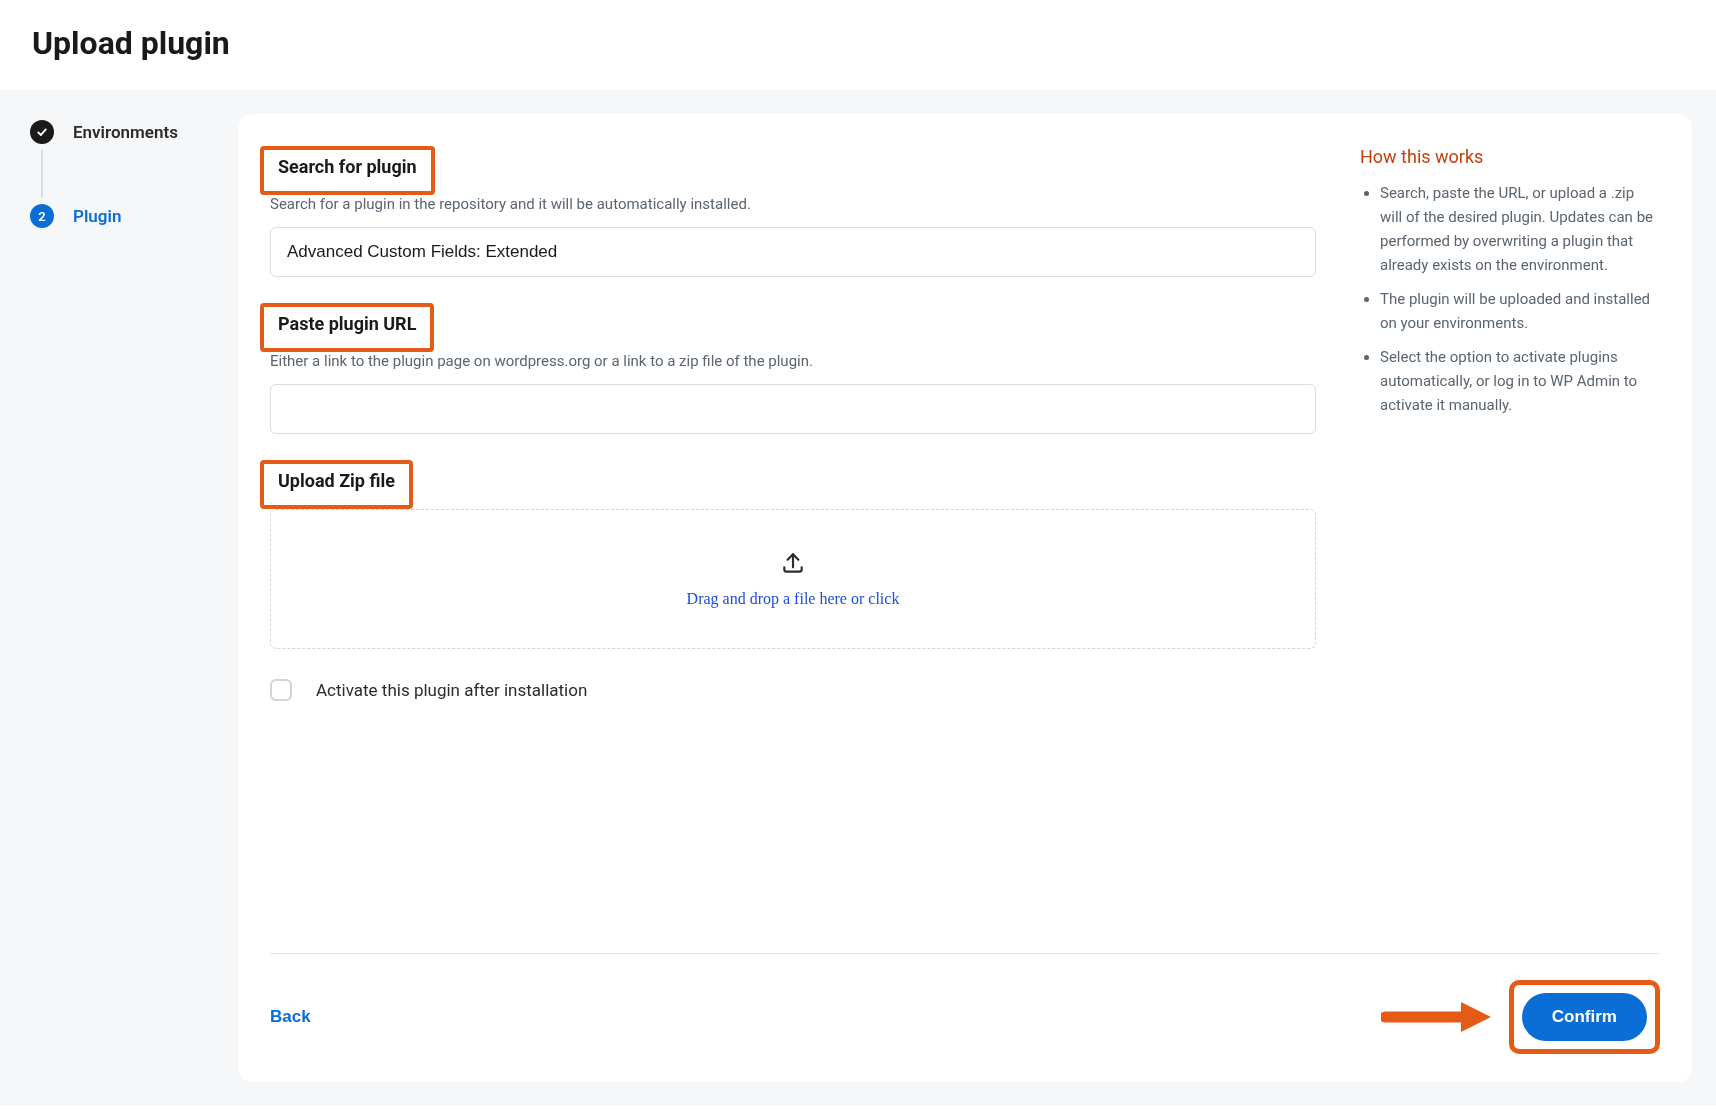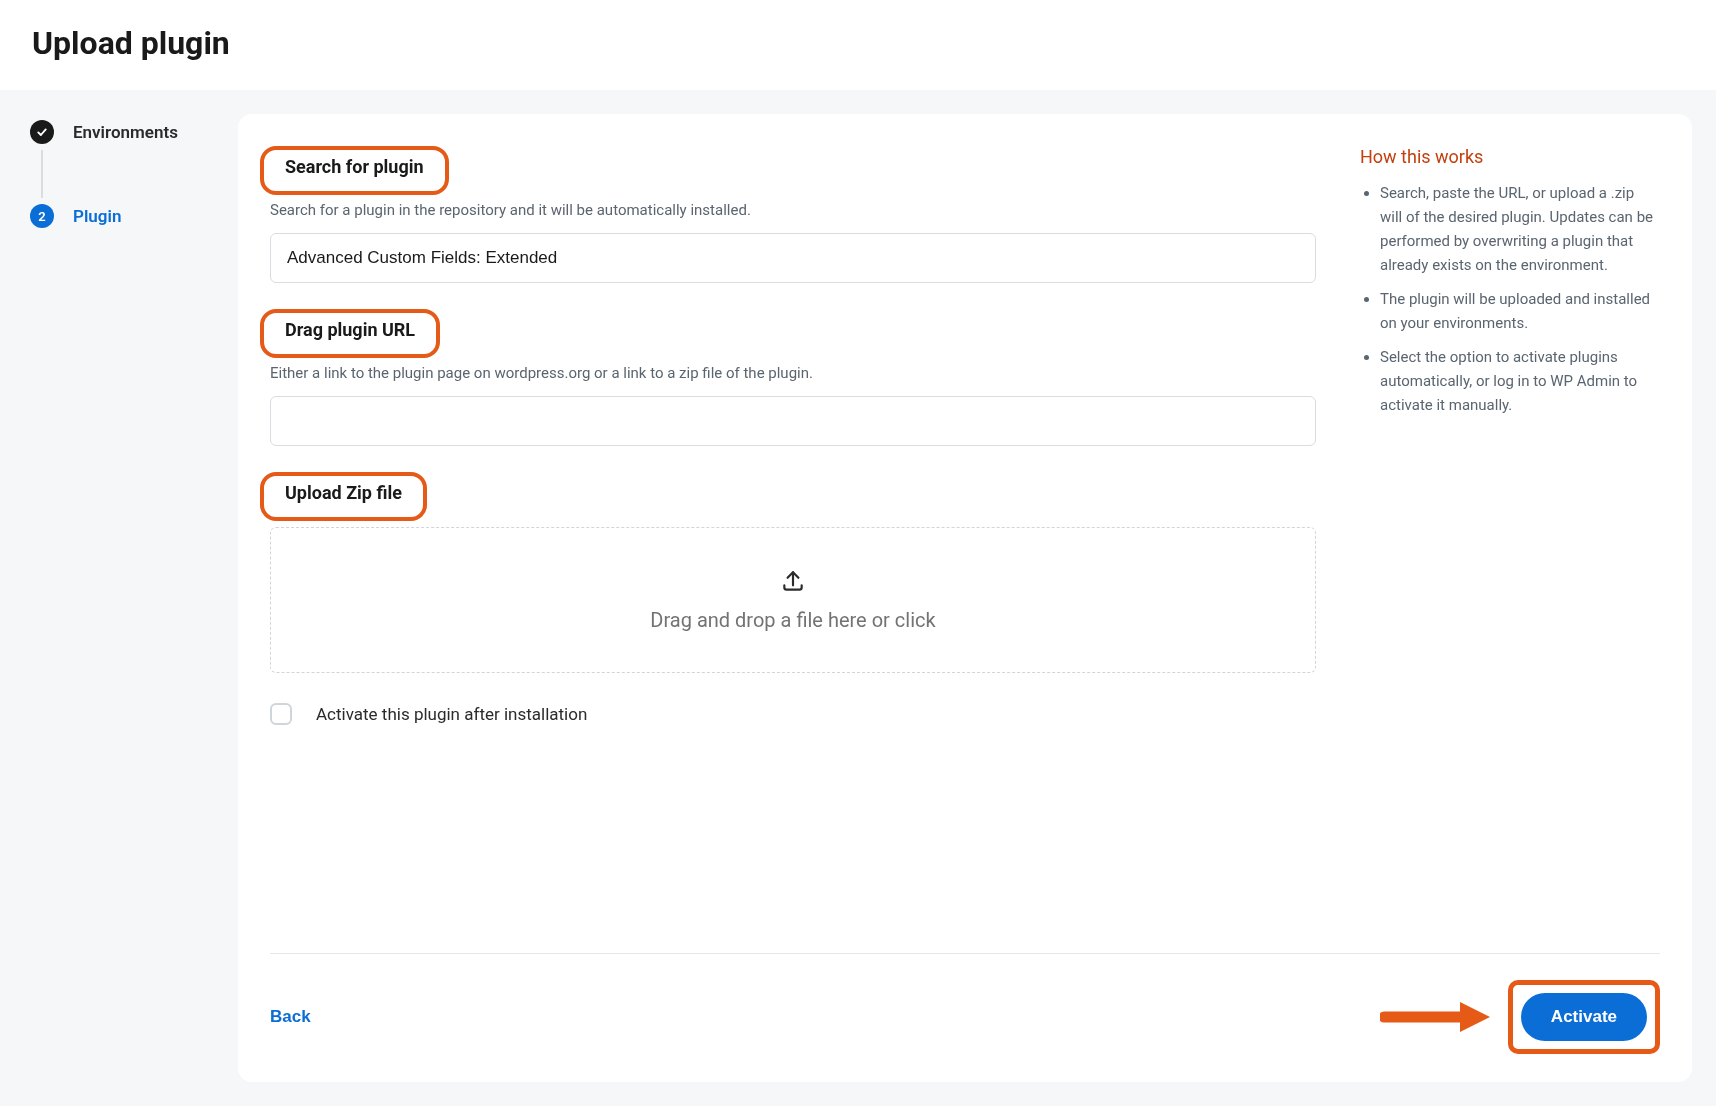--- a/index.html
+++ b/index.html
@@ -90,25 +90,24 @@
     .section-heading {
       display: inline-block;
       font-size: 18px;
       font-weight: 700;
       color: #1a1a1a;
       padding: 4px 8px;
       margin-bottom: 8px;
     }
     .highlight-box {
       border: 4px solid #e65a18;
-      border-radius: 16px;
+      border-radius: 4px;
       display: inline-block;
-      padding: 2px 13px;
+      padding: 2px 6px;
       margin-left: -10px;
-      margin-bottom: 6px;
     }
     .section-desc {
       font-size: 15px;
       color: #5a6570;
       margin-bottom: 14px;
     }
     .text-input {
       width: 100%;
       padding: 14px 16px;
       font-size: 17px;
@@ -127,22 +126,23 @@
       text-align: center;
       cursor: pointer;
     }
     .dropzone .upload-icon {
       display: inline-flex;
       margin-bottom: 14px;
       color: #2b2b2b;
     }
     .dropzone .upload-icon svg { width: 26px; height: 26px; }
     .dropzone-text {
-      font-size: 20px;
-      color: #737373;
+      font-size: 16px;
+      color: #1d4ed8;
+      font-family: Liberation Serif, serif;
     }
 
     .checkbox-row {
       display: flex;
       align-items: center;
       gap: 24px;
       margin-top: 30px;
     }
     .checkbox {
       width: 22px;
@@ -249,21 +249,21 @@
         <div class="section">
           <div class="highlight-box">
             <span class="section-heading">Search for plugin</span>
           </div>
           <div class="section-desc">Search for a plugin in the repository and it will be automatically installed.</div>
           <input class="text-input" type="text" value="Advanced Custom Fields: Extended" style="">
         </div>
 
         <div class="section">
           <div class="highlight-box">
-            <span class="section-heading">Drag plugin URL</span>
+            <span class="section-heading">Paste plugin URL</span>
           </div>
           <div class="section-desc">Either a link to the plugin page on wordpress.org or a link to a zip file of the plugin.</div>
           <input class="text-input" type="text" value="" style="">
         </div>
 
         <div class="section">
           <div class="highlight-box">
             <span class="section-heading">Upload Zip file</span>
           </div>
           <div class="dropzone">
@@ -299,20 +299,20 @@
     <div class="footer">
       <button class="back-link">Back</button>
       <div class="confirm-wrap">
         <span class="arrow-annot">
           <svg viewBox="0 0 110 34">
             <line x1="4" y1="17" x2="86" y2="17" stroke="#e65a18" stroke-width="11" stroke-linecap="round"></line>
             <polygon points="80,2 110,17 80,32" fill="#e65a18"></polygon>
           </svg>
         </span>
         <div class="confirm-highlight">
-          <button class="confirm-btn">Activate</button>
+          <button class="confirm-btn">Confirm</button>
         </div>
       </div>
     </div>
 
   </div>
 
 </div>
 
 </body></html>

